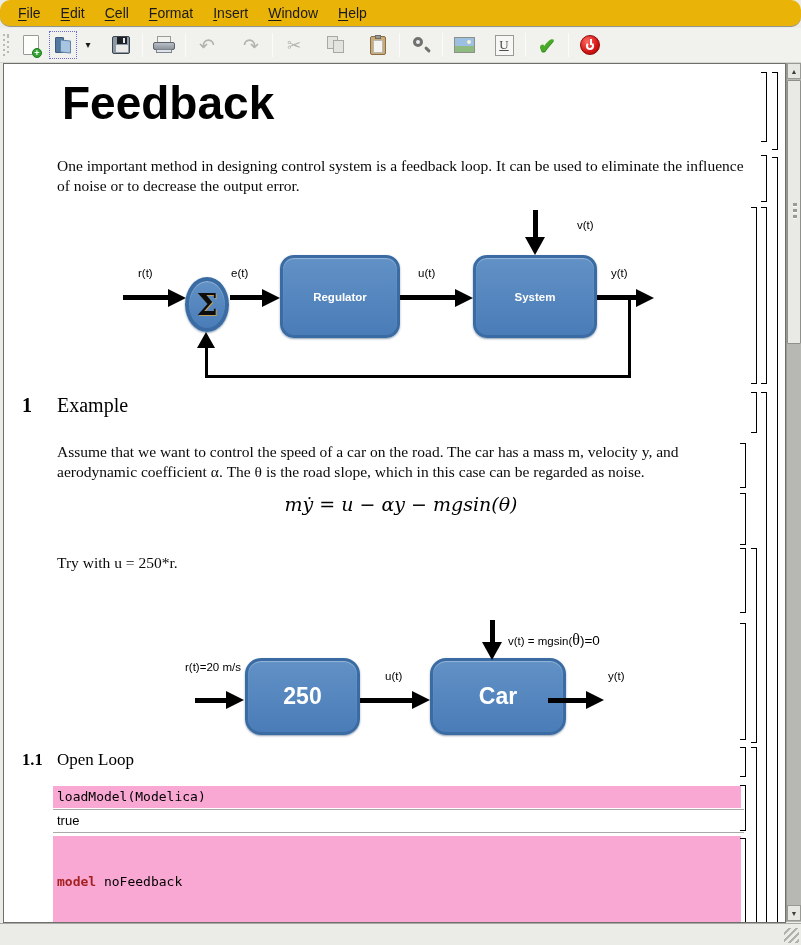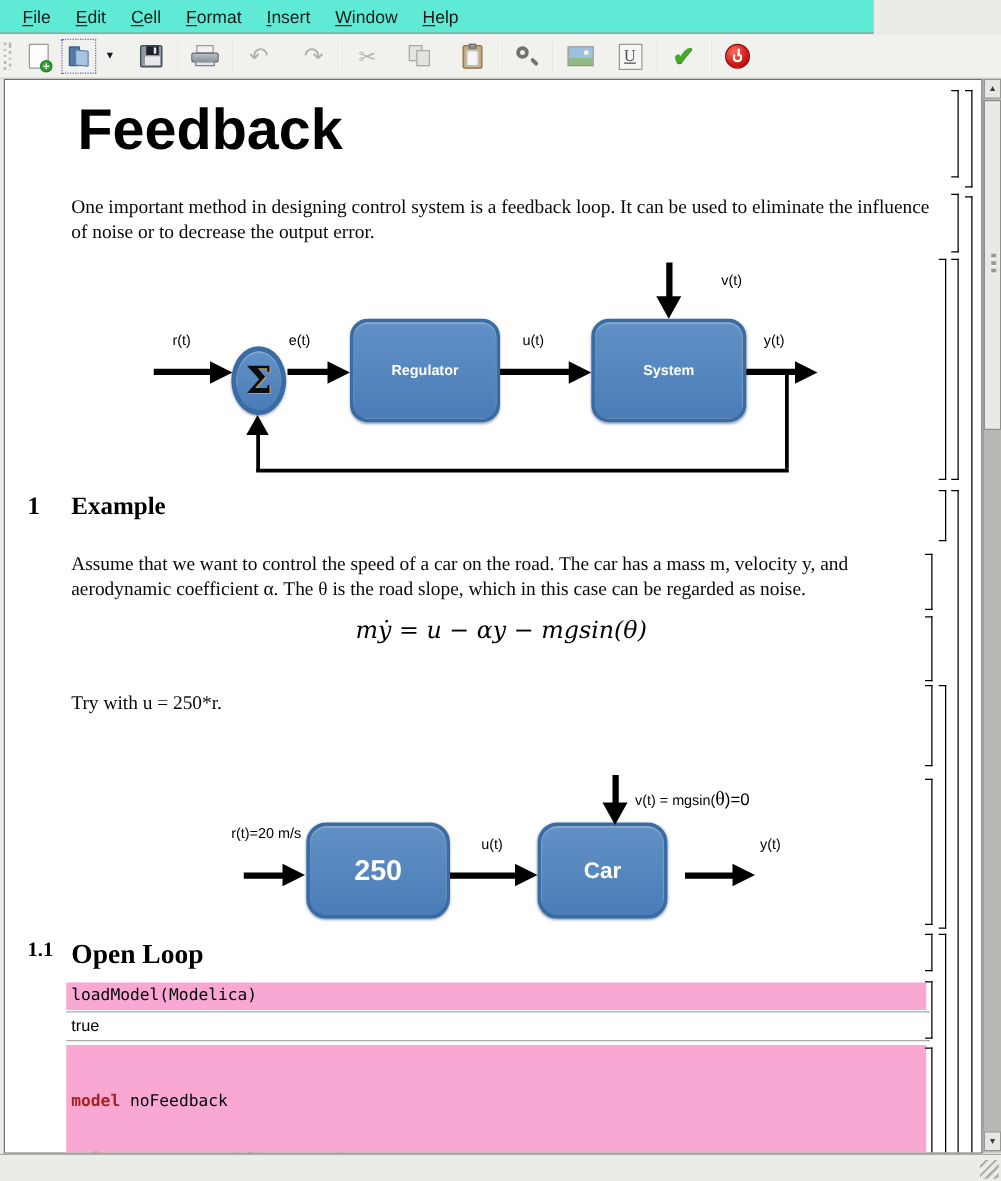--- a/index.html
+++ b/index.html
@@ -4,23 +4,23 @@
 <style>
   * { margin:0; padding:0; box-sizing:border-box; }
   html,body { background:#d8d8d4; }
   #app {
     position:relative; width:801px; height:945px; background:#ebebe7;
     font-family:"Liberation Sans", sans-serif; overflow:hidden;
     -webkit-font-smoothing:antialiased;
   }
   
   #menubar {
-    position:absolute; left:0; top:0; width:699px; height:27px;
-    background:#5eead4; border-bottom:1px solid #95958f;
-    display:flex; align-items:center; padding-left:8px;
+    position:absolute; left:0; top:0; width:801px; height:27px;
+    background:#eab308; border-bottom:1px solid #95958f;
+    display:flex; align-items:center; padding-left:8px;border-radius:10px;
   }
   .menu-item { font-size:14px; color:#1a1a1a; padding:3px 10px; cursor:default; }
   .menu-item .mn { text-decoration:underline; text-underline-offset:2px; }
   
   #toolbar {
     position:absolute; left:0; top:28px; width:801px; height:35px;
     background:#f1f1ee; border-bottom:1px solid #d6d6d2;
     display:flex; align-items:center; padding-left:3px;
   }
   .tb-handle { width:7px; height:22px; margin:0 5px 0 0;
@@ -66,21 +66,21 @@
   .ic-quit .ring { position:absolute; left:5px; top:6px; width:8px; height:8px; border:2px solid #fff; border-radius:50%; border-top-color:transparent; }
   .ic-quit .bar { position:absolute; left:9px; top:3px; width:2px; height:6px; background:#fff; }
   
   #frame {
     position:absolute; left:3px; top:63px; width:783px; height:860px;
     background:#ffffff; border:1px solid #6f6f6c; overflow:hidden;
   }
   #title { position:absolute; left:58px; top:12px; font-size:46px; font-weight:bold; color:#000; letter-spacing:0; }
   .para { position:absolute; left:53px; width:688px; font-family:"Liberation Serif",serif; font-size:15.5px; line-height:19.5px; color:#0a0a0a; }
   .h-num { position:absolute; font-weight:bold; font-family:"Liberation Serif",serif; color:#000; }
-  .h-title { position:absolute; font-weight:bold; font-family:"Liberation Serif",serif; color:#000; }
+  .h-title { position:absolute; font-weight:normal; font-family:"Liberation Serif",serif; color:#000; }
   #equation { position:absolute; left:53px; top:429px; width:688px; text-align:center;
     font-family:"DejaVu Serif","Liberation Serif",serif; font-style:italic; font-size:19px; color:#000; }
   
   .dlabel { position:absolute; font-size:11.5px; color:#000; }
   .blk { position:absolute; background:linear-gradient(180deg,#6191c5,#4a7cb8); border:3px solid #3a6ca3;
     border-radius:14px; color:#fff; display:flex; align-items:center; justify-content:center;
     box-shadow:inset 0 1px 1px rgba(255,255,255,0.35), 0 1px 2px rgba(40,70,110,0.5); }
   .sum { border-radius:50%; border-width:4px; font-family:"DejaVu Serif",serif; }
   .hline { position:absolute; height:5px; background:#000; }
   .vline { position:absolute; width:5px; background:#000; }
@@ -267,33 +267,33 @@
       <div class="dlabel" style="left:181px; top:597px">r(t)=20 m/s</div>
       <div class="hline" style="left:191px; top:633.5px; width:32px"></div>
       <div class="ah-r" style="left:222px; top:627px"></div>
 
       <div class="blk" style="left:241px; top:594px; width:115px; height:77px; font-size:23px; font-weight:600; border-radius:16px;">250</div>
 
       <div class="dlabel" style="left:381px; top:606px">u(t)</div>
       <div class="hline" style="left:356px; top:633.5px; width:53px"></div>
       <div class="ah-r" style="left:408px; top:627px"></div>
 
-      <div class="blk" style="left:426px; top:594px; width:104px; height:77px; font-size:18px; font-weight:600; border-radius:16px;">Car</div>
+      <div class="blk" style="left:426px; top:594px; width:136px; height:77px; font-size:23px; font-weight:600; border-radius:16px;">Car</div>
 
       <div class="vline" style="left:486px; top:556px; height:23px"></div>
       <div class="ah-d" style="left:478px; top:578px"></div>
       <div class="dlabel" style="left:504px; top:567px"><span>v(t) = mgsin(</span><span style="font-size:16px; font-family:'Liberation Serif',serif">θ</span><span style="font-size:13.5px">)=0</span></div>
 
       <div class="dlabel" style="left:604px; top:606px">y(t)</div>
       <div class="hline" style="left:544px; top:633.5px; width:39px"></div>
       <div class="ah-r" style="left:582px; top:627px"></div>
     </div>
 
     <div class="h-num" style="left:18px; top:686px; font-size:16.5px">1.1</div>
-    <div class="h-title" style="left:53px; top:686px; font-size:22px">Open Loop</div>
+    <div class="h-title" style="left:53px; top:686px; font-size:17px">Open Loop</div>
 
     <div class="codecell" style="top:722px; height:22px; line-height:22px; padding-left:4px">loadModel(Modelica)</div>
 
     <div class="outcell" style="top:745px; height:24px; line-height:22px; padding-left:4px">true</div>
 
     <div class="codecell" style="top:772px; height:86px; padding:7px 0 0 4px">
       <div class="codeline"><span class="kw">model</span><span> noFeedback</span><span class="cm"></span></div>
       <div class="codeline"><span class="kw">  import</span><span> SI = Modelica.SIunits;</span><span class="cm"></span></div>
       
       

